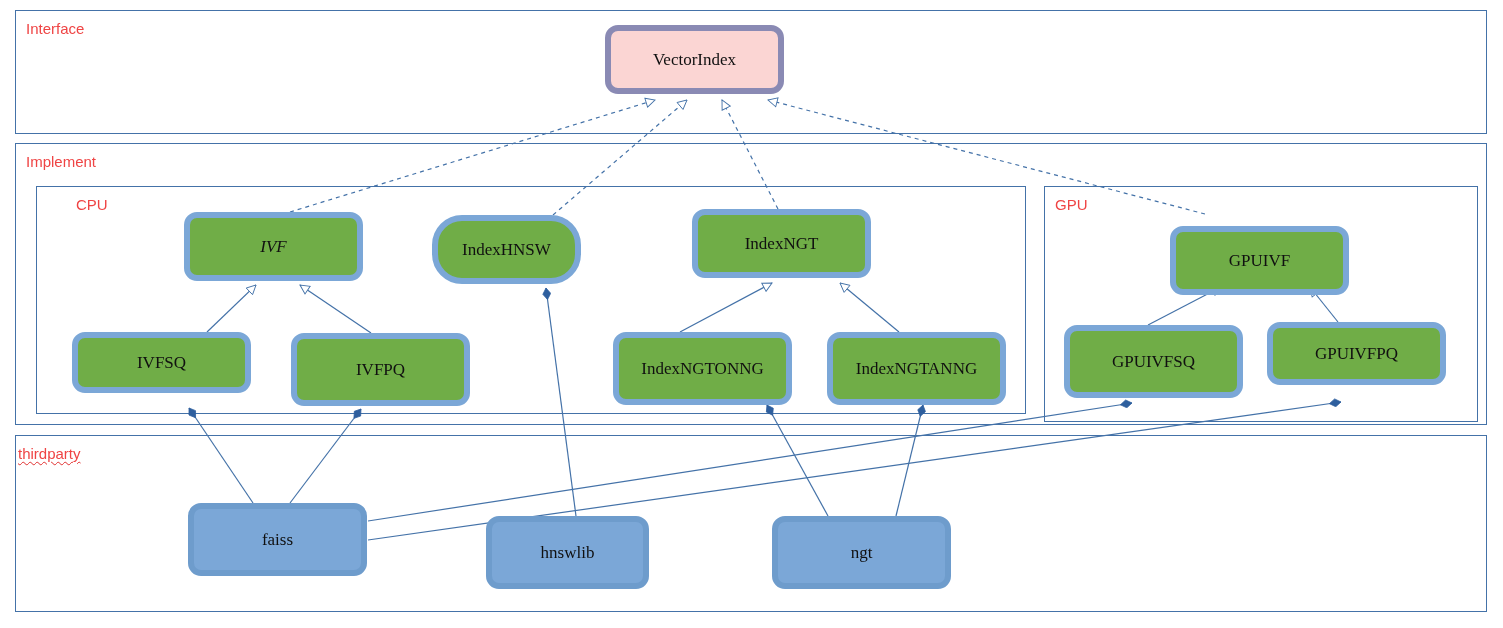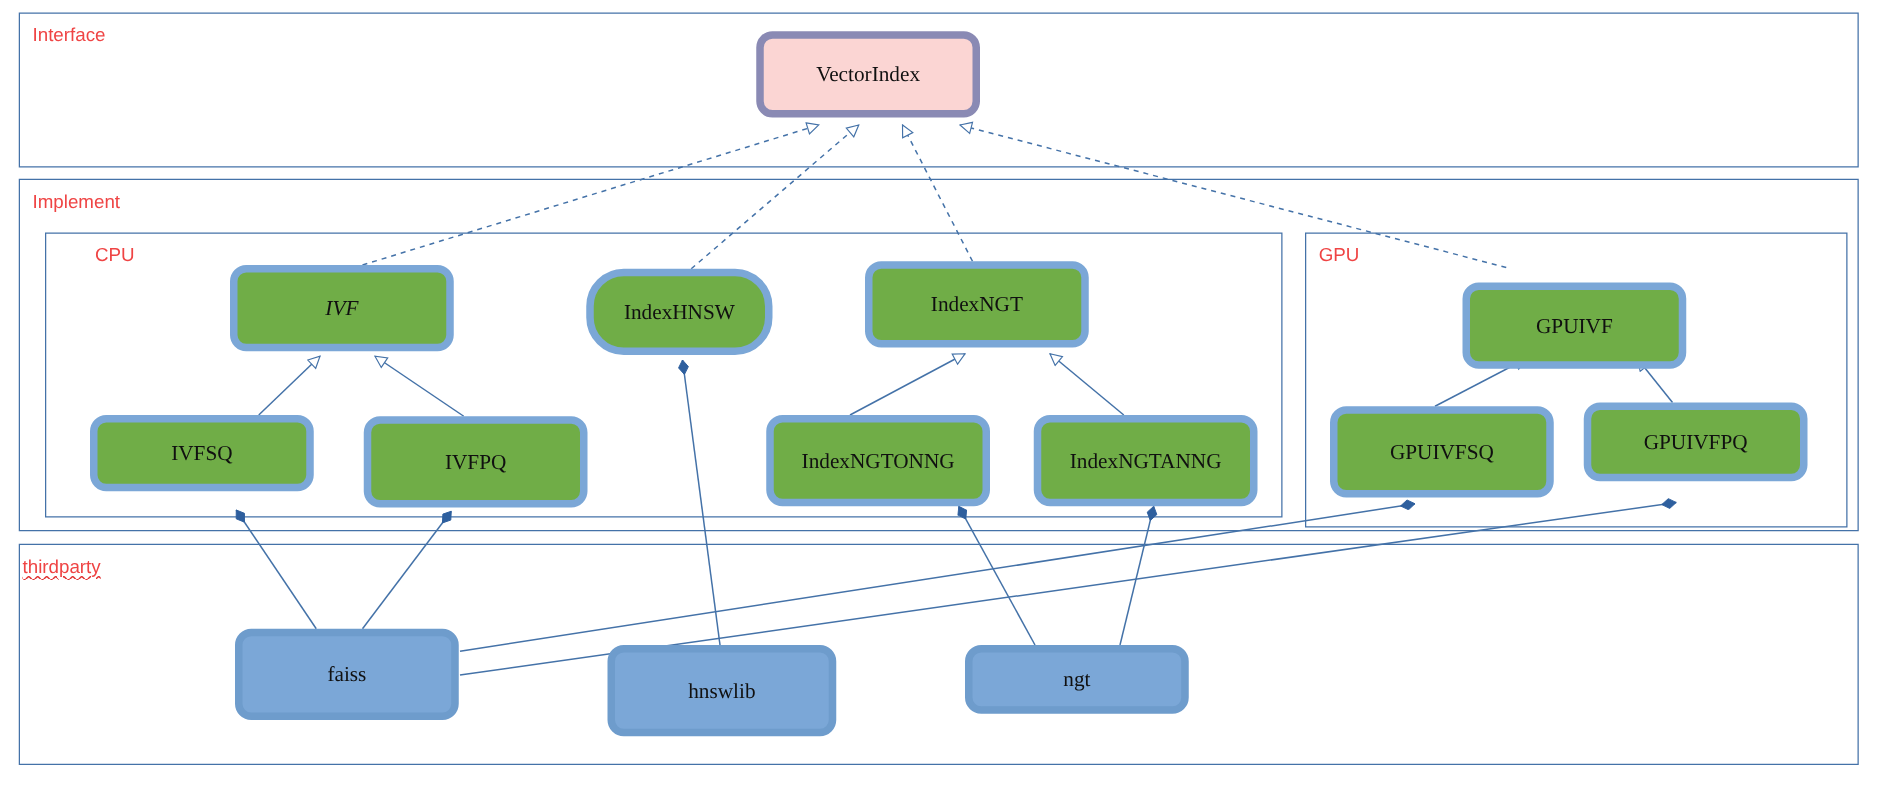--- a/index.html
+++ b/index.html
@@ -105,21 +105,21 @@
       </g>
   </svg>
 
   <div id="node-layer">
       <div class="node pink" style="left: 605px; top: 25px; width: 179px; height: 69px;">
         <span>VectorIndex</span>
       </div>
       <div class="node green" style="left: 184px; top: 212px; width: 179px; height: 69px; font-style: italic;">
         <span>IVF</span>
       </div>
-      <div class="node green" style="left: 469px; top: 215px; width: 149px; height: 69px; border-radius: 30px;">
+      <div class="node green" style="left: 432px; top: 215px; width: 149px; height: 69px; border-radius: 30px;">
         <span>IndexHNSW</span>
       </div>
       <div class="node green" style="left: 692px; top: 209px; width: 179px; height: 69px;">
         <span>IndexNGT</span>
       </div>
       <div class="node green" style="left: 72px; top: 332px; width: 179px; height: 61px;">
         <span>IVFSQ</span>
       </div>
       <div class="node green" style="left: 291px; top: 333px; width: 179px; height: 73px;">
         <span>IVFPQ</span>
@@ -135,21 +135,21 @@
       </div>
       <div class="node green" style="left: 1064px; top: 325px; width: 179px; height: 73px;">
         <span>GPUIVFSQ</span>
       </div>
       <div class="node green" style="left: 1267px; top: 322px; width: 179px; height: 63px;">
         <span>GPUIVFPQ</span>
       </div>
       <div class="node blue" style="left: 188px; top: 503px; width: 179px; height: 73px;">
         <span>faiss</span>
       </div>
-      <div class="node blue" style="left: 486px; top: 516px; width: 183px; height: 73px;">
+      <div class="node blue" style="left: 486px; top: 516px; width: 163px; height: 73px;">
         <span>hnswlib</span>
       </div>
-      <div class="node blue" style="left: 772px; top: 516px; width: 179px; height: 55px;">
+      <div class="node blue" style="left: 772px; top: 516px; width: 179px; height: 73px;">
         <span>ngt</span>
       </div>
     </div>
 
 </div>
 
 </body></html>

